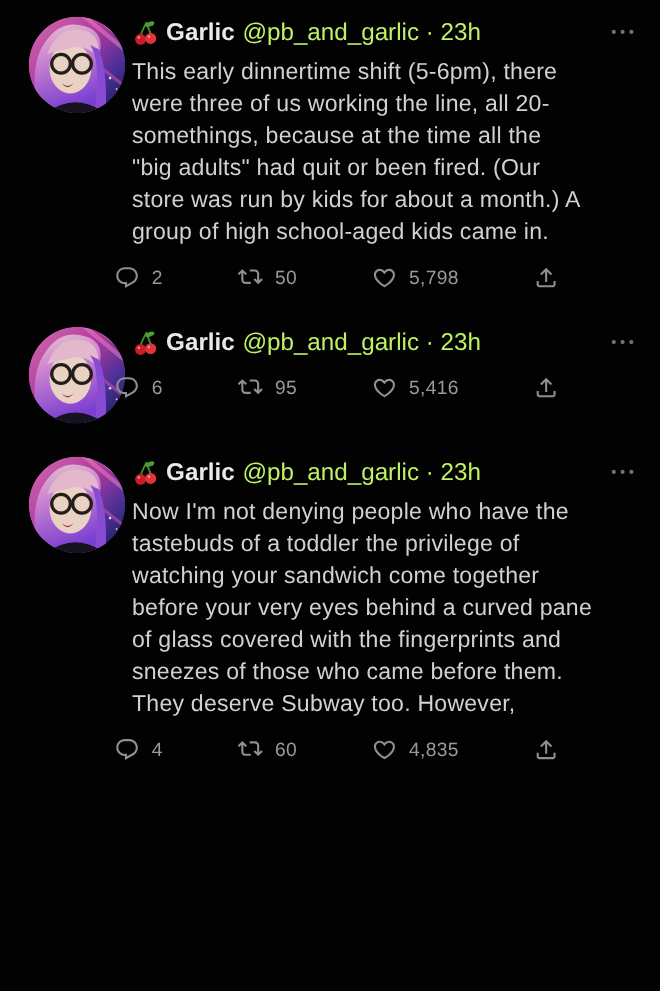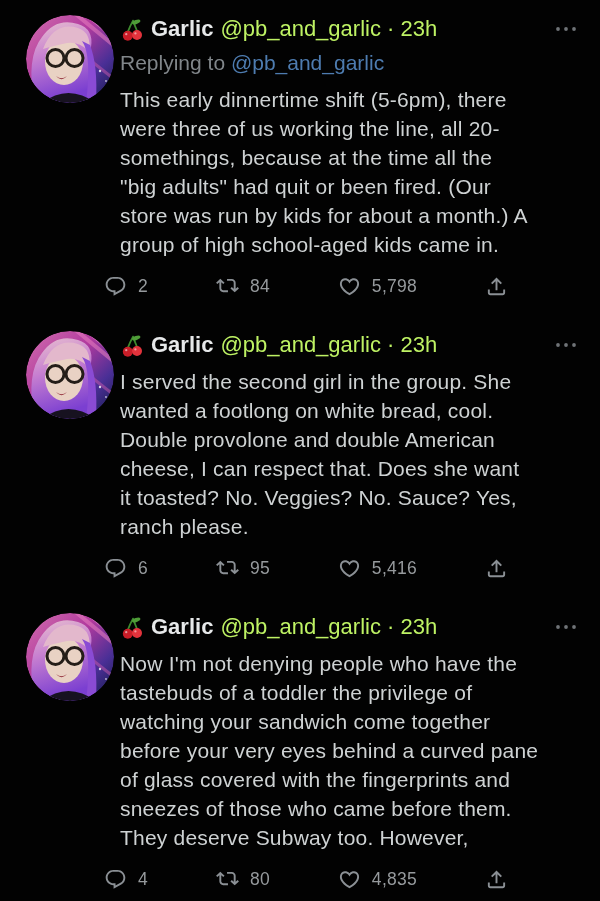--- a/index.html
+++ b/index.html
@@ -116,42 +116,38 @@
           <use href="#cherryArt"></use>
         </svg>
       <span class="display-name">Garlic</span>
       <span class="meta">@pb_and_garlic · 23h</span>
       <span class="more-btn">
         <svg width="24" height="24" viewBox="0 0 24 24">
             <use href="#moreIco"></use>
           </svg>
       </span>
     </div>
-    <div class="replying">
-      <span>Replying to</span>
-      <span class="replying-link">@pb_and_garlic</span>
-    </div>
     <div class="body-text">This early dinnertime shift (5-6pm), there
 were three of us working the line, all 20-
 somethings, because at the time all the
 "big adults" had quit or been fired. (Our
 store was run by kids for about a month.) A
 group of high school-aged kids came in.</div>
     <div class="engage">
       <span class="engage-group">
         <svg width="23" height="23" viewBox="0 0 24 24">
             <use href="#replyIco"></use>
           </svg>
         <span class="count">2</span>
       </span>
       <span class="engage-group">
         <svg width="23" height="23" viewBox="0 0 24 24">
             <use href="#rtIco"></use>
           </svg>
-        <span class="count">84</span>
+        <span class="count">50</span>
       </span>
       <span class="engage-group">
         <svg width="23" height="23" viewBox="0 0 24 24">
             <use href="#heartIco"></use>
           </svg>
         <span class="count">5,798</span>
       </span>
       <span class="engage-group">
         <svg width="23" height="23" viewBox="0 0 24 24">
             <use href="#shareIco"></use>
@@ -175,26 +171,20 @@
           <use href="#cherryArt"></use>
         </svg>
       <span class="display-name">Garlic</span>
       <span class="meta">@pb_and_garlic · 23h</span>
       <span class="more-btn">
         <svg width="24" height="24" viewBox="0 0 24 24">
             <use href="#moreIco"></use>
           </svg>
       </span>
     </div>
-    <div class="body-text">I served the second girl in the group. She
-wanted a footlong on white bread, cool.
-Double provolone and double American
-cheese, I can respect that. Does she want
-it toasted? No. Veggies? No. Sauce? Yes,
-ranch please.</div>
     <div class="engage">
       <span class="engage-group">
         <svg width="23" height="23" viewBox="0 0 24 24">
             <use href="#replyIco"></use>
           </svg>
         <span class="count">6</span>
       </span>
       <span class="engage-group">
         <svg width="23" height="23" viewBox="0 0 24 24">
             <use href="#rtIco"></use>
@@ -248,21 +238,21 @@
       <span class="engage-group">
         <svg width="23" height="23" viewBox="0 0 24 24">
             <use href="#replyIco"></use>
           </svg>
         <span class="count">4</span>
       </span>
       <span class="engage-group">
         <svg width="23" height="23" viewBox="0 0 24 24">
             <use href="#rtIco"></use>
           </svg>
-        <span class="count">80</span>
+        <span class="count">60</span>
       </span>
       <span class="engage-group">
         <svg width="23" height="23" viewBox="0 0 24 24">
             <use href="#heartIco"></use>
           </svg>
         <span class="count">4,835</span>
       </span>
       <span class="engage-group">
         <svg width="23" height="23" viewBox="0 0 24 24">
             <use href="#shareIco"></use>

